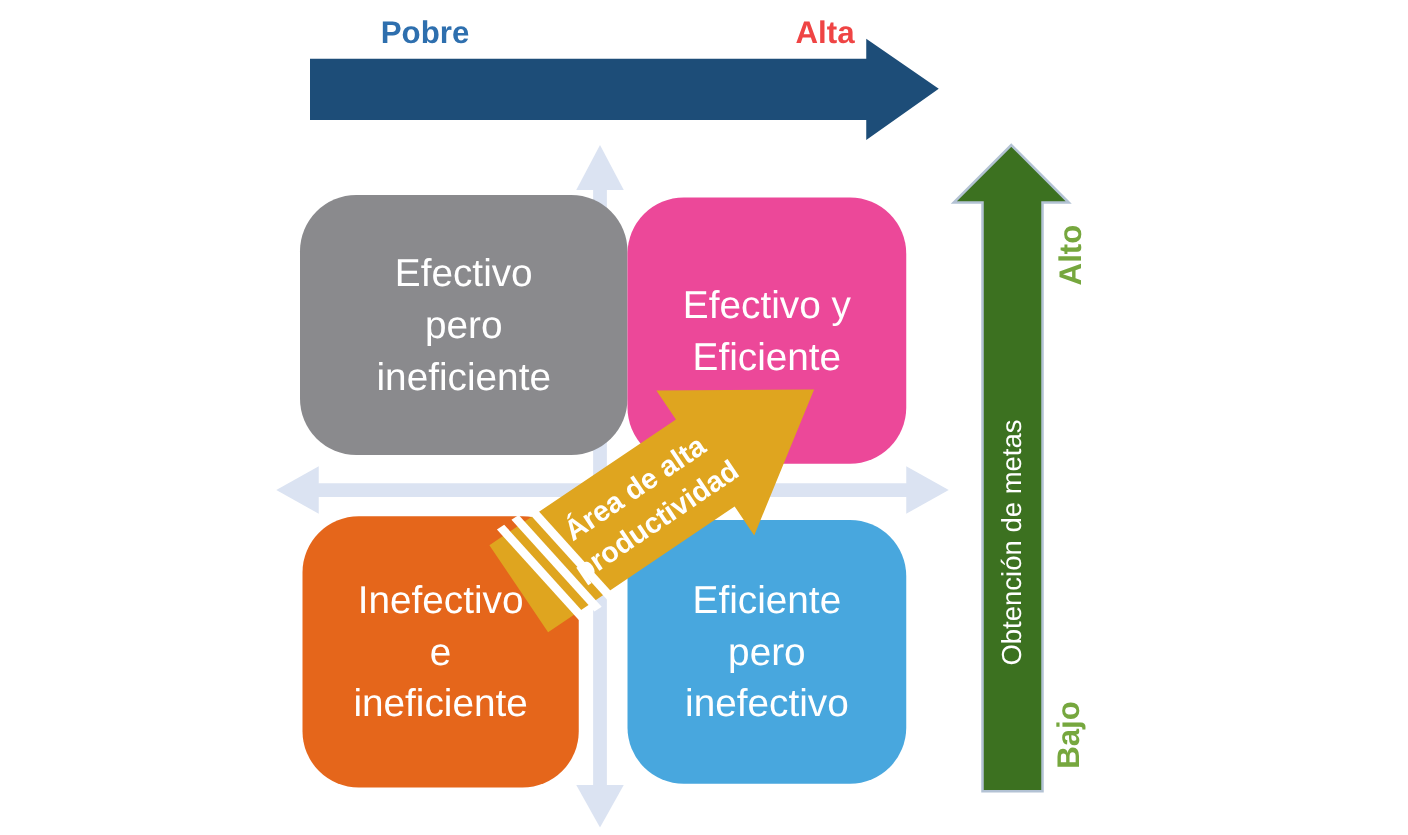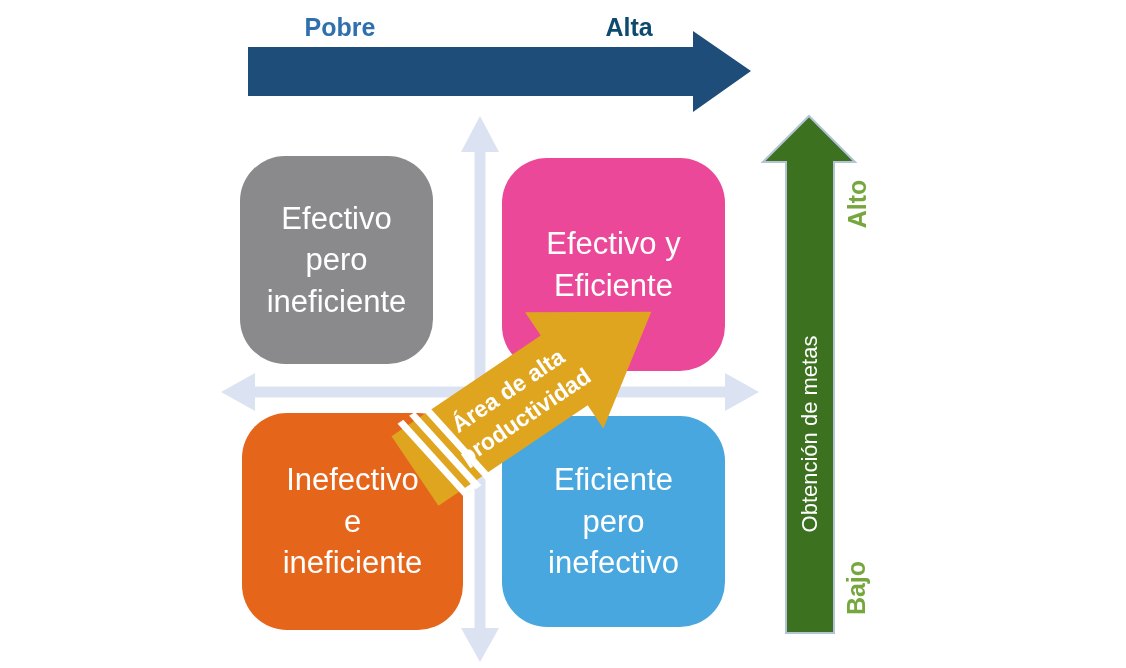--- a/index.html
+++ b/index.html
@@ -53,21 +53,21 @@
       <polygon points="461,152 480,116 499,152" fill="#dbe3f2"></polygon>
       <polygon points="461,628 480,662 499,628" fill="#dbe3f2"></polygon>
     </g>
     <g>
       <line x1="248" y1="392" x2="732" y2="392" stroke-width="11" stroke="#dbe3f2"></line>
       <polygon points="255,373 221,392 255,411" fill="#dbe3f2"></polygon>
       <polygon points="725,373 759,392 725,411" fill="#dbe3f2"></polygon>
     </g>
   </svg>
 
-  <div class="quadrant" style="left: 240px; top: 156px; width: 193px; height: 208px; background: rgb(138, 138, 141);">
+  <div class="quadrant" style="left: 240px; top: 156px; width: 262px; height: 208px; background: rgb(138, 138, 141);">
     <div class="qlabel">Efectivo
 pero
 ineficiente</div>
   </div>
 
   <div class="quadrant" style="left: 502px; top: 158px; width: 223px; height: 213px; background: #ec4899;">
     <div class="qlabel">Efectivo y
 Eficiente</div>
   </div>
 
@@ -96,21 +96,21 @@
         <polygon points="26,-49 33,-49 47,49 40,49"></polygon>
         <polygon points="40,-49 47,-49 61,49 54,49"></polygon>
       </g>
       <text x="122" y="-7" text-anchor="middle">Área de alta</text>
       <text x="122" y="24" text-anchor="middle">productividad</text>
     </g>
   </svg>
 
   <div class="lbl center axis-end-label" style="left: 296px; top: 27px; color: rgb(46, 111, 174); margin-left: 44px;">Pobre</div>
 
-  <div class="lbl center axis-end-label" style="left: 629px; top: 27px; color: #0c4a6e;">Alta</div>
+  <div class="lbl center axis-end-label" style="left: 660px; top: 27px; color: #ef4444;">Alta</div>
 
 
   <div class="lbl rot axis-title" style="left:810px; top:434px;">Obtención de metas</div>
 
   <div class="lbl rot axis-end-label" style="left: 857px; top: 204px; color: rgb(118, 167, 62);">Alto</div>
 
   <div class="lbl rot axis-end-label" style="left: 856px; top: 588px; color: rgb(118, 167, 62);">Bajo</div>
 
 </div>
 

